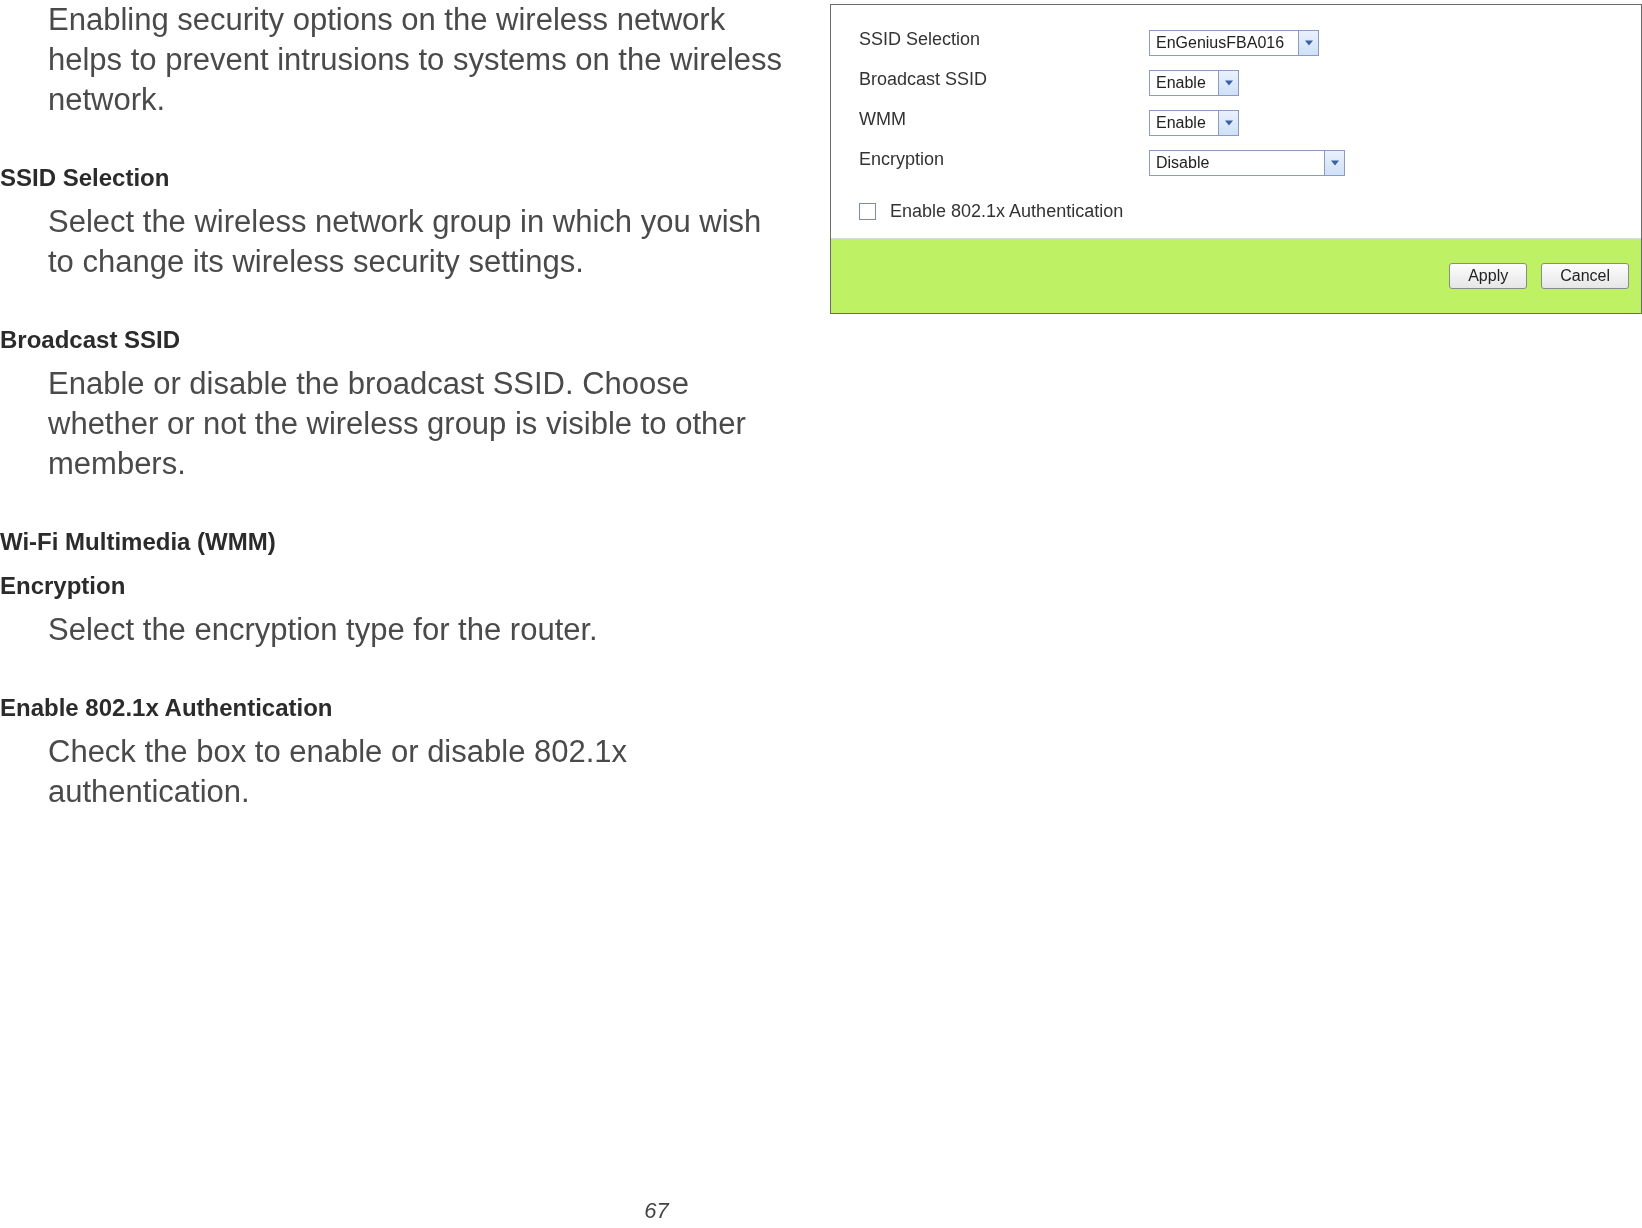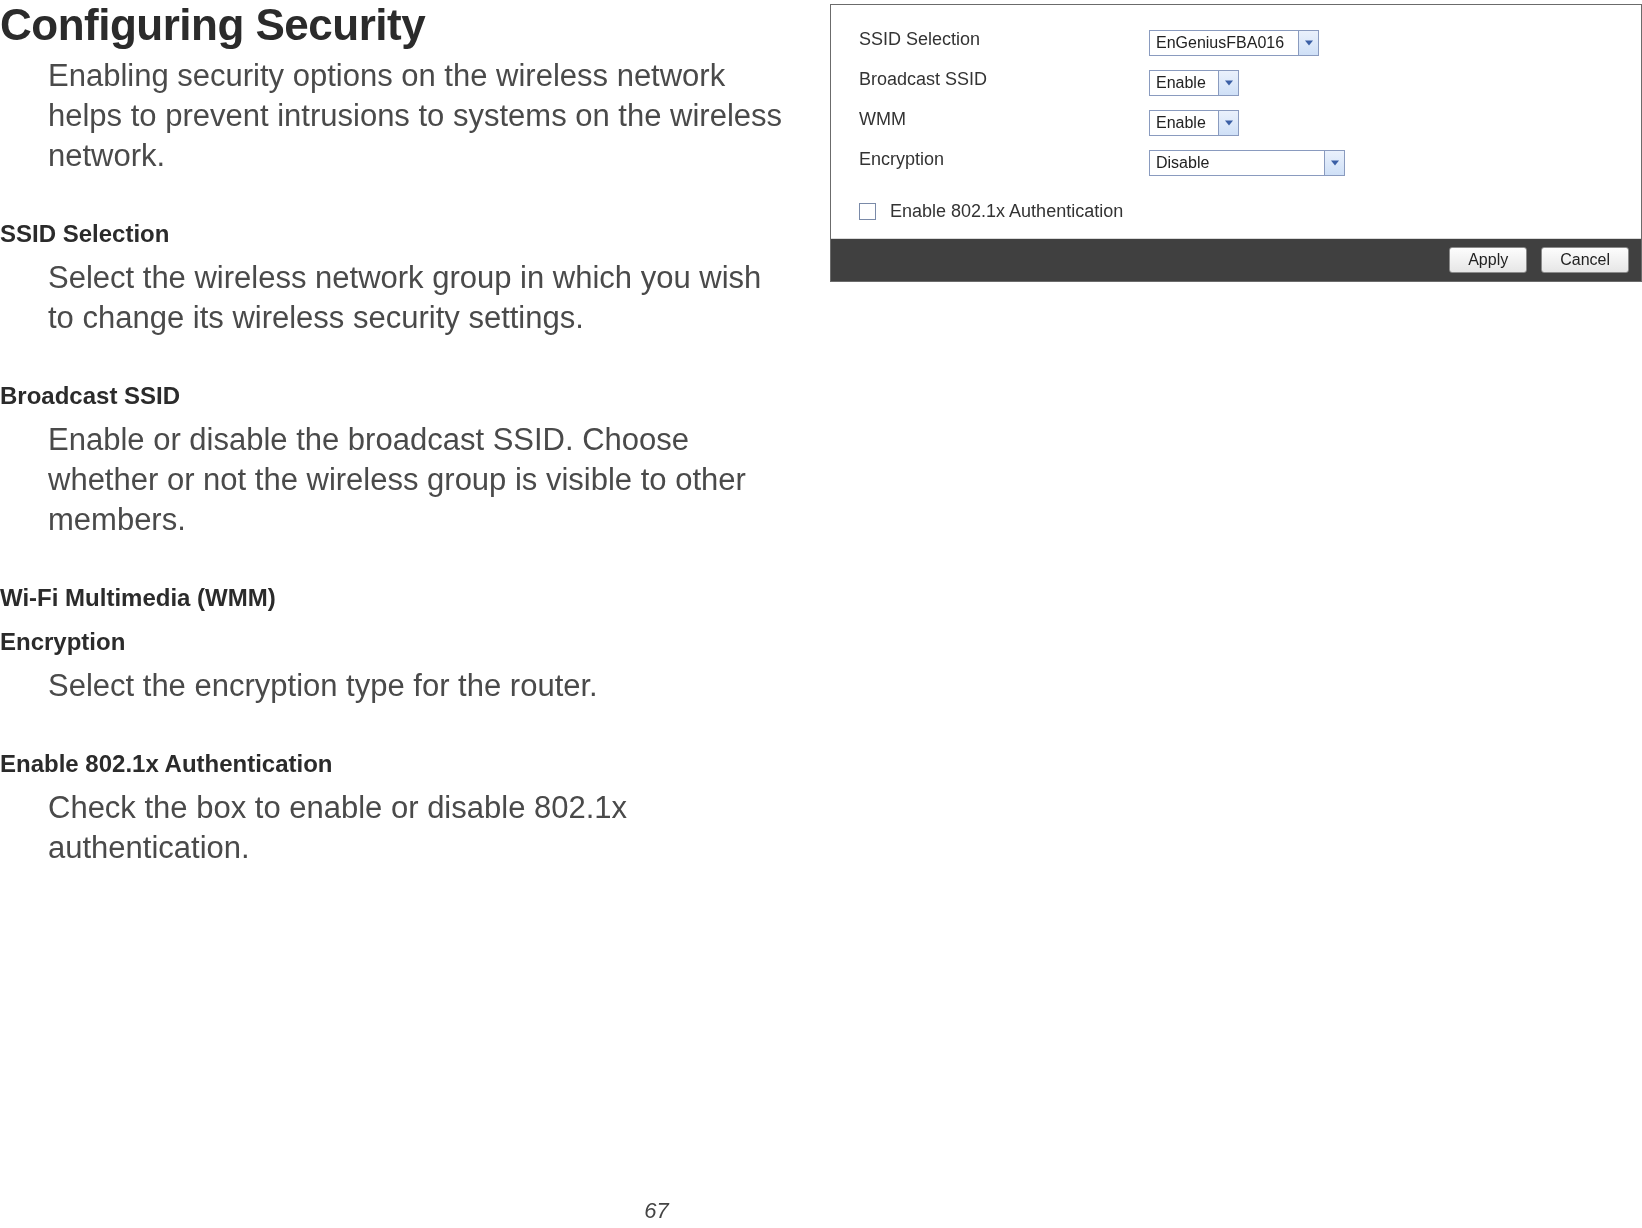--- a/index.html
+++ b/index.html
@@ -122,22 +122,22 @@
     margin-right: 14px;
     cursor: pointer;
   }
   .checkbox-label {
     font-size: 18px;
     color: #333;
   }
 
   .panel-footer {
     border-top: 1px solid #d9d9d9;
-    background: #404040;
-    padding: 8px 12px;
+    background: #bef264;
+    padding: 24px 12px;
     display: flex;
     justify-content: flex-end;
     gap: 14px;
   }
   .btn {
     border: 1px solid #8a8a8a;
     border-radius: 3px;
     background: linear-gradient(#fdfdfd, #e6e6e6);
     font-family: Tahoma, Arial, sans-serif;
     font-size: 16px;
@@ -158,21 +158,20 @@
     color: #444;
     font-style: italic;
   }
 </style>
 </head>
 <body>
 
 <div class="page">
 
   <div class="left-col">
-    <h1 class="title">Configuring Security</h1>
     <p class="para">Enabling security options on the wireless network helps to prevent intrusions to systems on the wireless network.</p>
 
 
     <div class="section-heading">SSID Selection</div>
     <p class="para">Select the wireless network group in which you wish to change its wireless security settings.</p>
 
     <div class="section-heading">Broadcast SSID</div>
     <p class="para">Enable or disable the broadcast SSID. Choose whether or not the wireless group is visible to other members.</p>
 
     <div class="section-heading">Wi-Fi Multimedia (WMM)</div>

